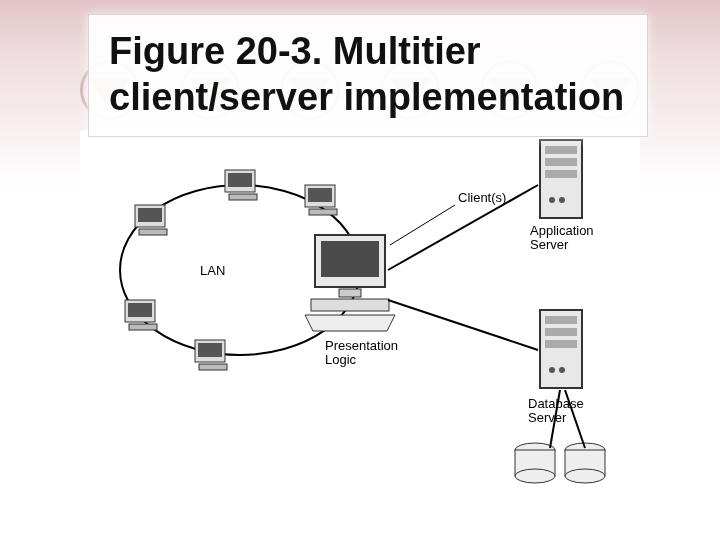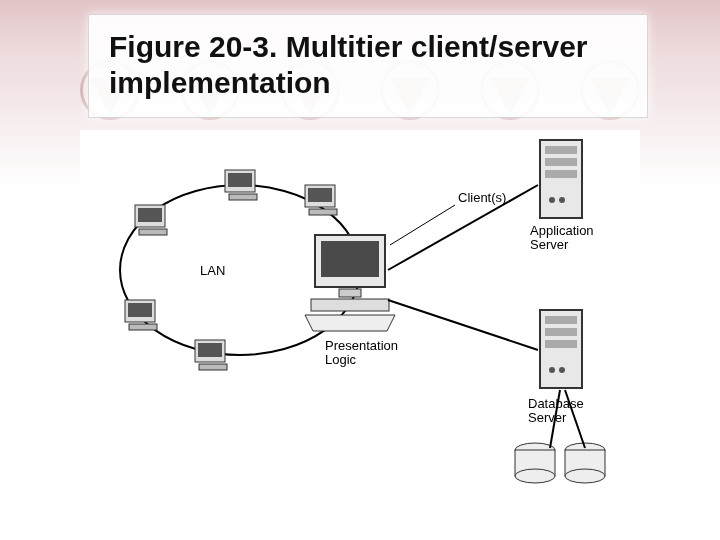--- a/index.html
+++ b/index.html
@@ -57,21 +57,21 @@
     position: absolute;
     top: 14px; left: 88px;
     width: 560px;
     background: rgba(255,255,255,0.92);
     border: 1px solid rgba(0,0,0,0.15);
     box-shadow: 0 0 10px rgba(255,255,255,0.8);
     padding: 14px 20px 16px;
     z-index: 2;
   }
   .title-box h1 {
-    font-size: 30px;
+    font-size: 38px;
     font-weight: bold;
     color: #111;
     line-height: 1.2;
   }
 
   .diagram {
     position: absolute;
     top: 130px; left: 80px;
     width: 560px; height: 380px;
     background: #fff;

